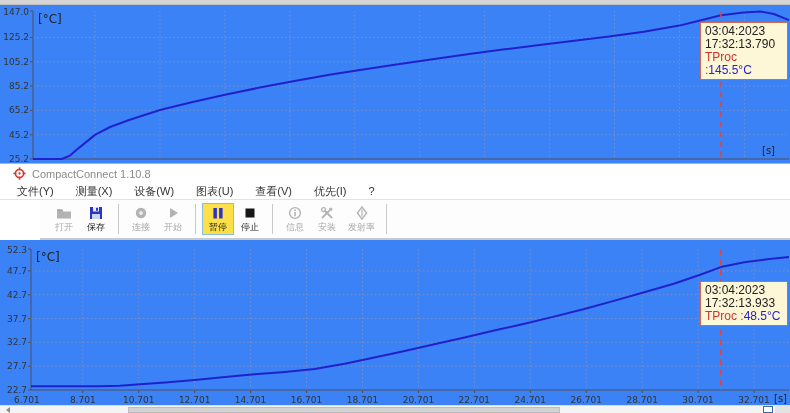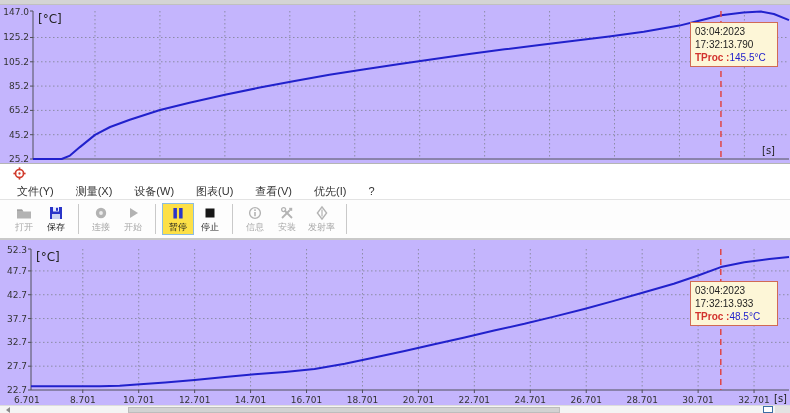--- a/index.html
+++ b/index.html
@@ -1,47 +1,47 @@
 <!DOCTYPE html>
 <html><head>
 <meta charset="utf-8">
 <style>
   * { box-sizing: border-box; margin: 0; padding: 0; }
   html,body { width:790px; height:413px; overflow:hidden; background:#fff;
               font-family:"Liberation Sans","DejaVu Sans",sans-serif; }
   .top-strip { height:5px; background:#d4d4d4; border-bottom:1px solid #c0c0c0; }
-  .chart-panel { position:relative; background:#c4b5fd; }
+  .chart-panel { position:relative; background:#3b82f6; }
   #chart-top-panel { height:158px; }
   #chart-bottom-panel { height:165px; }
   .chart-svg { display:block; font-family:"DejaVu Sans",sans-serif; }
   
   #app-bar { height:77px; border-top:1px solid #b5b5b5; background:#fff; }
   .title-row { height:19px; display:flex; align-items:center; gap:6px; padding-left:13px;
                color:#8a8a8a; font-size:11px; }
   .menu-row { height:17px; display:flex; align-items:center; padding-left:6px; font-size:11px;
               color:#333; border-bottom:1px solid #e3e3e3; }
   .menu-item { padding:0 11px; cursor:default;text-align:right; }
   .toolbar-row { height:40px; display:flex; align-items:center; padding-left:8px;
-                 background:#fdfdfd; border-bottom:2px solid #c9c9c9; }
+                 background:#fdfdfd; border-bottom:2px solid #c9c9c9;margin-left:40px; }
   .tb-btn { display:flex; flex-direction:column; align-items:center; justify-content:center;
             min-width:32px; padding:1px 4px 2px; font-size:9px; line-height:10px; gap:1px;
             border:1px solid transparent; white-space:nowrap; }
   .tb-btn .tb-label { white-space:nowrap; }
   .tb-btn.disabled { color:#a9a9a9; }
   .tb-btn.enabled { color:#1c1c1c; }
   .tb-btn.active { background:#fde047; border-color:#8cbce0; }
   .tb-sep { width:1px; height:30px; background:#c9c9c9; margin:0 6px; }
   .tb-icon { height:16px; display:flex; align-items:center; justify-content:center; }
   
-  .tooltip { position:absolute; right:12px; width:88px; background:#fdf6d7;
-             border:1px solid #d06a55; padding:2px 4px; font-size:10px; line-height:13px;
+  .tooltip { position:absolute; right:2px; width:88px; background:#fdf6d7;
+             border:1px solid #d06a55; padding:2px 4px; font-size:12px; line-height:13px;
              color:#222; z-index:5; }
   #tt-top { top:17px; }
   #tt-bottom { top:41px; }
-  .tt-param { color:#d2322d;font-weight:bold; }
+  .tt-param { color:#d2322d; }
   .tt-value { color:#2222cc;margin-top:18px; }
   
   #scrollbar { height:8px; background:#f4f4f4; border-top:1px solid #dcdcdc; position:relative; }
   .sb-left-arrow { position:absolute; left:6px; top:1px; width:0; height:0;
                    border-top:3px solid transparent; border-bottom:3px solid transparent;
                    border-right:4px solid #8a8a8a; }
   .sb-thumb { position:absolute; left:128px; top:1px; width:432px; height:6px;
               background:#d2d2d2; border:1px solid #bdbdbd; }
   .sb-right-box { position:absolute; right:17px; top:0; width:10px; height:7px;
                   background:#fff; border:1px solid #3a6ea5; }
@@ -103,20 +103,21 @@
     <span class="tb-icon">
       <svg width="13" height="13" viewBox="0 0 16 16">
         <circle cx="8" cy="8" r="5" fill="none" stroke="#d03a2b" stroke-width="2"></circle>
         <line x1="8" y1="0.5" x2="8" y2="4" stroke="#d03a2b" stroke-width="2"></line>
         <line x1="8" y1="12" x2="8" y2="15.5" stroke="#d03a2b" stroke-width="2"></line>
         <line x1="0.5" y1="8" x2="4" y2="8" stroke="#d03a2b" stroke-width="2"></line>
         <line x1="12" y1="8" x2="15.5" y2="8" stroke="#d03a2b" stroke-width="2"></line>
         <circle cx="8" cy="8" r="1.4" fill="#d03a2b"></circle>
       </svg>
     </span>
+    <span>CompactConnect 1.10.8</span>
   </div>
   <div class="menu-row" id="menu-row">
       <span class="menu-item">文件(Y)</span>
       <span class="menu-item">测量(X)</span>
       <span class="menu-item">设备(W)</span>
       <span class="menu-item">图表(U)</span>
       <span class="menu-item">查看(V)</span>
       <span class="menu-item">优先(I)</span>
       <span class="menu-item">?</span>
     </div>

